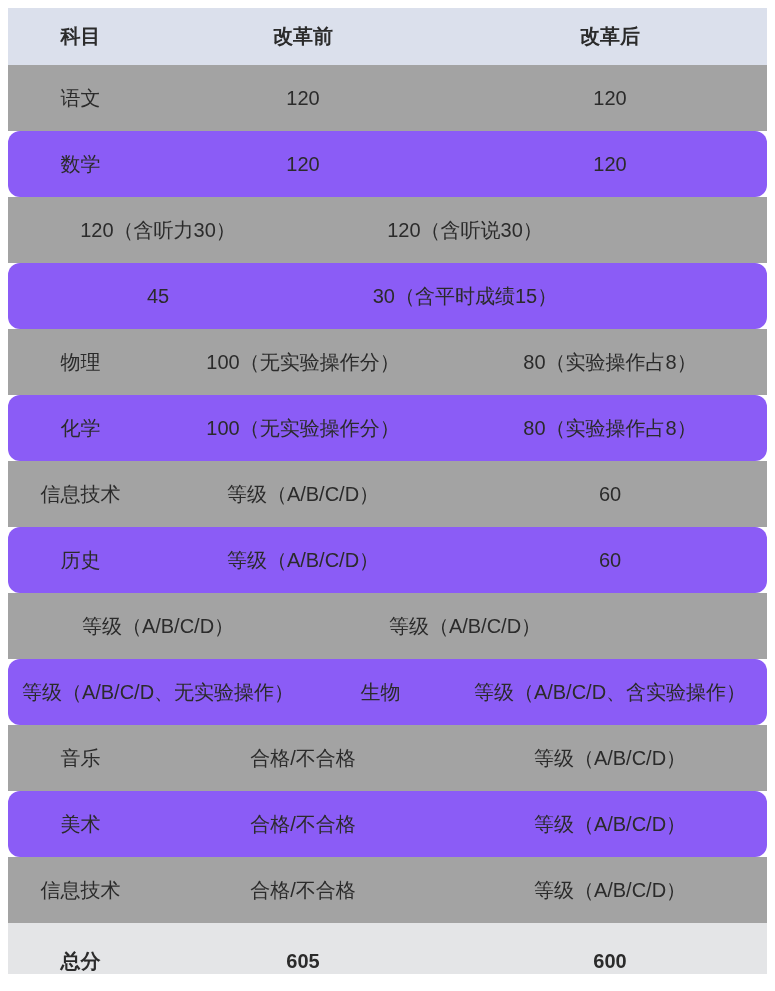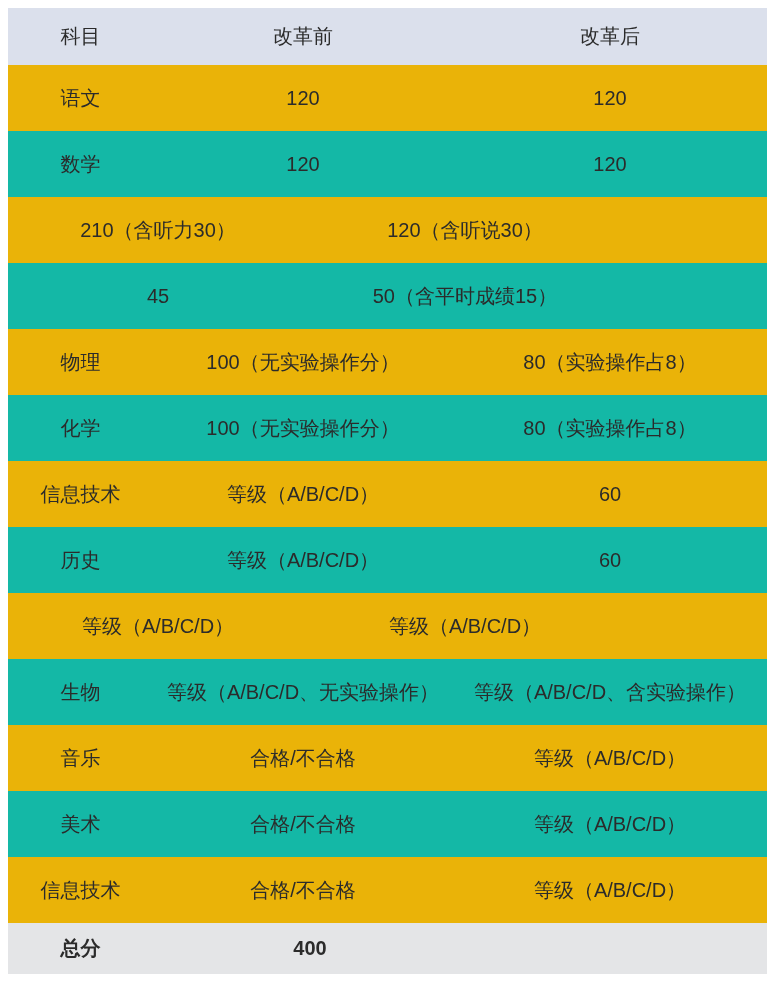--- a/index.html
+++ b/index.html
@@ -29,29 +29,30 @@
     line-height: 1.25;
     overflow: hidden;
     white-space: nowrap;
   }
   .c1 { width: 145px; }
   .c2 { width: 300px; }
   .c3 { width: 314px; }
   .header-row {
     height: 57px;
     background: #dbe0ec;
-    font-weight: normal;
+    font-weight: bold;
   }
   .body-row { height: 66px; }
-  .body-row.light { background: #eab308; }
-  .body-row.dark  { background: #14b8a6; }
+  .body-row.light { background: #a3a3a3; }
+  .body-row.dark  { background: #8b5cf6; border-radius: 12px; }
   .footer-row {
     height: 51px;
     background: #e4e5e7;
     font-weight: bold;
+    align-items: flex-end;
   }
 </style>
 </head>
 <body>
 
 <div class="page">
   <div class="score-table">
 
     <div class="t-row header-row">
       <div class="t-cell c1">科目</div>
@@ -66,27 +67,27 @@
     <div class="t-cell c3">120</div>
   </div>
 
   <div class="t-row body-row dark">
     <div class="t-cell c1">数学</div>
     <div class="t-cell c2">120</div>
     <div class="t-cell c3">120</div>
   </div>
 
   <div class="t-row body-row light">
-    <div class="t-cell c2">210（含听力30）</div>
+    <div class="t-cell c2">120（含听力30）</div>
     <div class="t-cell c3">120（含听说30）</div>
   </div>
 
   <div class="t-row body-row dark">
     <div class="t-cell c2">45</div>
-    <div class="t-cell c3">50（含平时成绩15）</div>
+    <div class="t-cell c3">30（含平时成绩15）</div>
   </div>
 
   <div class="t-row body-row light">
     <div class="t-cell c1">物理</div>
     <div class="t-cell c2">100（无实验操作分）</div>
     <div class="t-cell c3">80（实验操作占8）</div>
   </div>
 
   <div class="t-row body-row dark">
     <div class="t-cell c1">化学</div>
@@ -105,22 +106,22 @@
     <div class="t-cell c2">等级（A/B/C/D）</div>
     <div class="t-cell c3">60</div>
   </div>
 
   <div class="t-row body-row light">
     <div class="t-cell c2">等级（A/B/C/D）</div>
     <div class="t-cell c3">等级（A/B/C/D）</div>
   </div>
 
   <div class="t-row body-row dark">
+    <div class="t-cell c2">等级（A/B/C/D、无实验操作）</div>
     <div class="t-cell c1">生物</div>
-    <div class="t-cell c2">等级（A/B/C/D、无实验操作）</div>
     <div class="t-cell c3">等级（A/B/C/D、含实验操作）</div>
   </div>
 
   <div class="t-row body-row light">
     <div class="t-cell c1">音乐</div>
     <div class="t-cell c2">合格/不合格</div>
     <div class="t-cell c3">等级（A/B/C/D）</div>
   </div>
 
   <div class="t-row body-row dark">
@@ -131,17 +132,18 @@
 
   <div class="t-row body-row light">
     <div class="t-cell c1">信息技术</div>
     <div class="t-cell c2">合格/不合格</div>
     <div class="t-cell c3">等级（A/B/C/D）</div>
   </div>
 </div>
 
     <div class="t-row footer-row">
       <div class="t-cell c1">总分</div>
-      <div class="t-cell c3">400</div>
+      <div class="t-cell c2">605</div>
+      <div class="t-cell c3">600</div>
     </div>
 
   </div>
 </div>
 
 </body></html>

